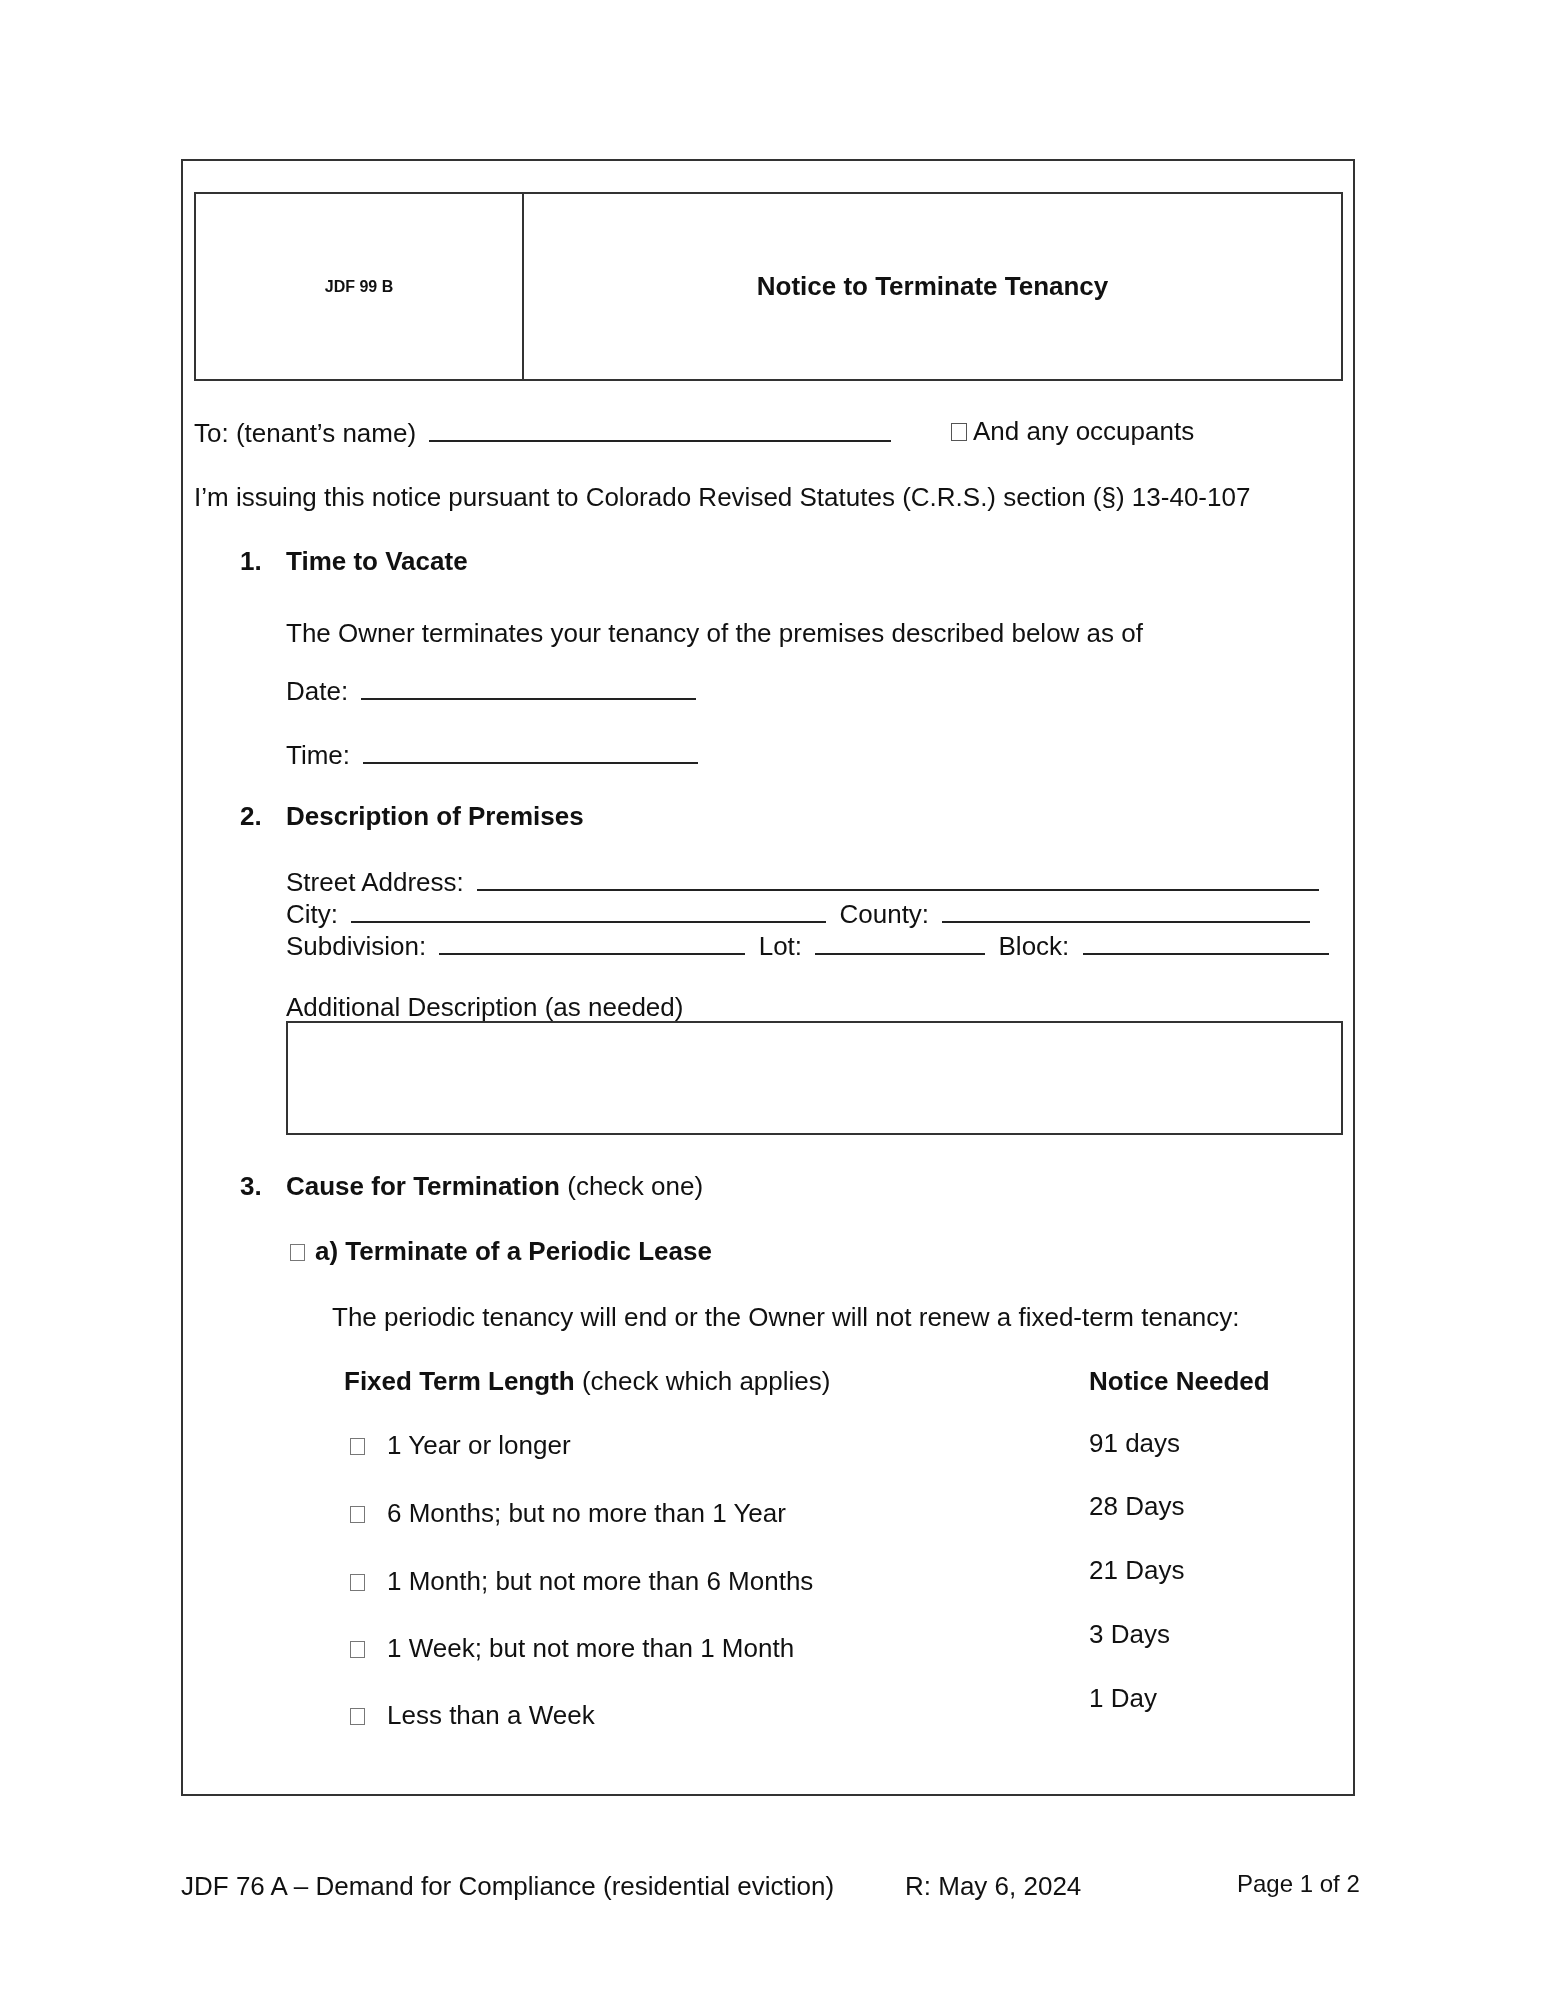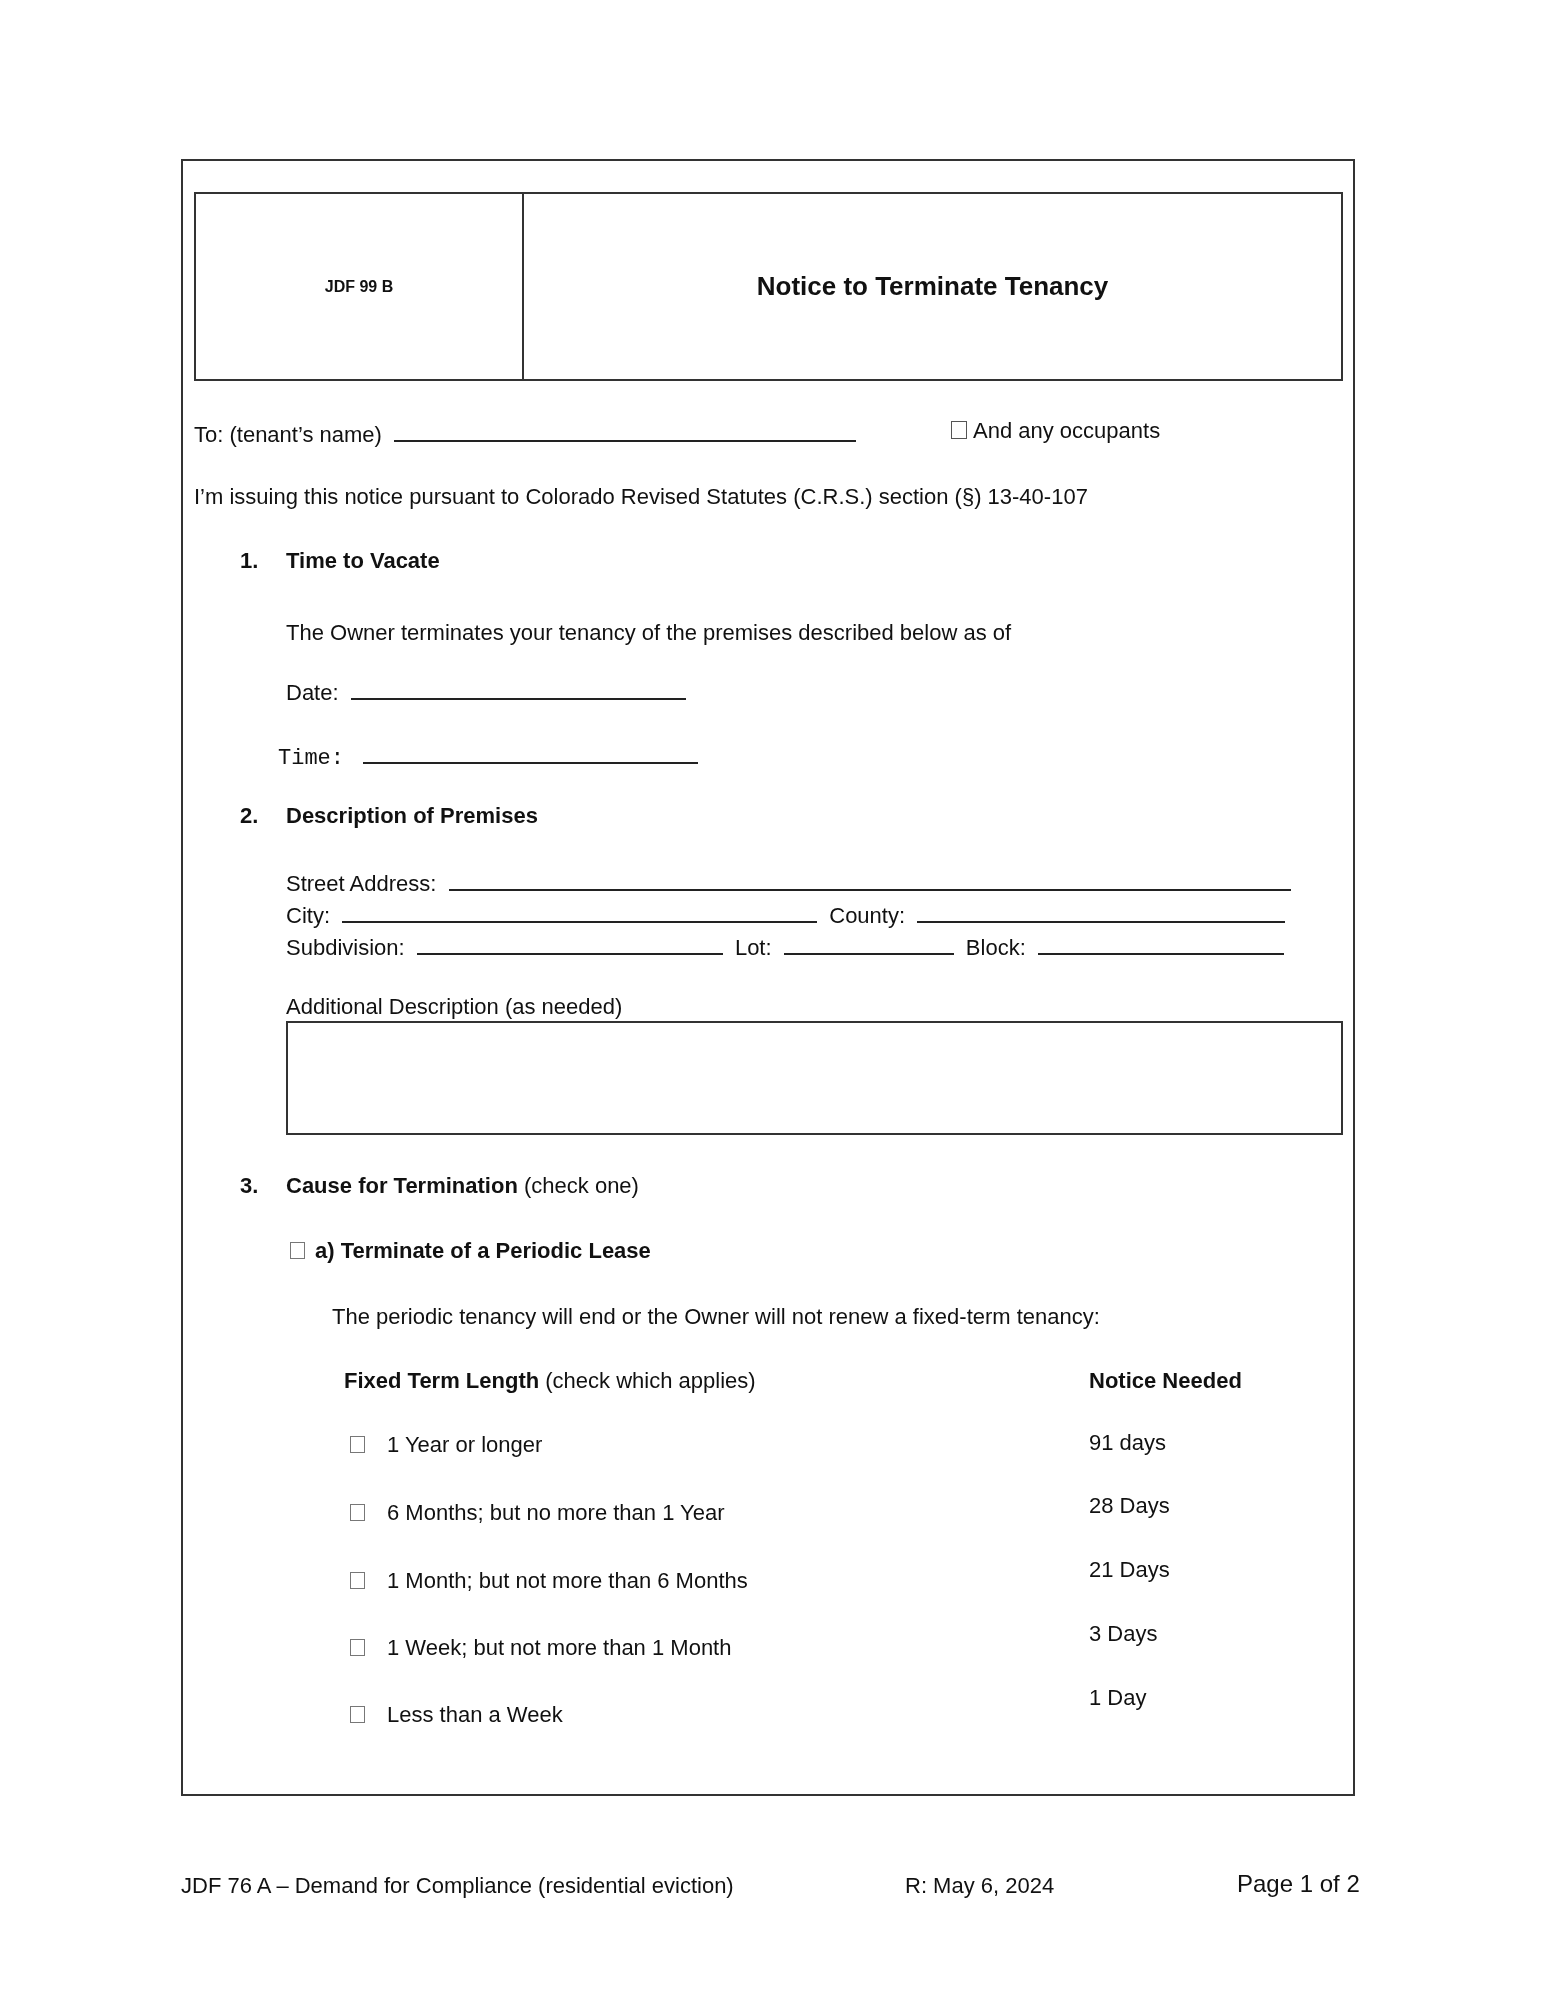--- a/index.html
+++ b/index.html
@@ -1,17 +1,17 @@
 <!DOCTYPE html>
 <html><head>
 <meta charset="utf-8">
 <style>
   html, body { margin:0; padding:0; background:#fff; }
   body { width:1545px; height:2000px; position:relative; font-family:"Liberation Sans", sans-serif; color:#111; }
-  .abs { position:absolute; white-space:nowrap; font-size:22px; line-height:30px; }
+  .abs { position:absolute; white-space:nowrap; font-size:26px; line-height:30px; }
   .b { font-weight:bold; }
   #outer { position:absolute; left:181px; top:159px; width:1174px; height:1637px; border:2px solid #333; box-sizing:border-box; }
   #header-table { position:absolute; left:194px; top:192px; width:1149px; height:189px; border:2px solid #333; box-sizing:border-box; display:flex; }
   #hdr-left { width:326px; border-right:2px solid #333; display:flex; align-items:center; justify-content:center; font-weight:bold; font-size:16px; }
   #hdr-right { flex:1; display:flex; align-items:center; justify-content:center; font-weight:bold; font-size:26px; }
   .line { display:inline-block; border-bottom:2px solid #222; height:24px; vertical-align:baseline; }
   .box { display:inline-block; width:16px; height:18px; border:1.5px solid #555; box-sizing:border-box; vertical-align:-1px; margin-right:6px; }
   .sbox { display:inline-block; width:15px; height:17px; border:1.5px solid #777; box-sizing:border-box; }
   #desc-box { position:absolute; left:286px; top:1021px; width:1057px; height:114px; border:2px solid #333; box-sizing:border-box; }
 </style>
@@ -35,21 +35,21 @@
 
 <div class="abs" style="left:194px; top:482px;">I’m issuing this notice pursuant to Colorado Revised Statutes (C.R.S.) section (§) 13-40-107</div>
 
 <div class="abs b" style="left:240px; top:546px;">1.</div>
 <div class="abs b" style="left:286px; top:546px;">Time to Vacate</div>
 <div class="abs" style="left:286px; top:610px;margin-top:8px;">The Owner terminates your tenancy of the premises described below as of</div>
 <div class="abs" style="left:286px; top:674px;">
   <span>Date:</span>
   <span class="line" style="width:335px; margin-left:6px;"></span>
 </div>
-<div class="abs" style="left:278px; top:738px;font-family:Liberation Mono, monospace;">
+<div class="abs" style="left:286px; top:738px;">
   <span>Time:</span>
   <span class="line" style="width:335px; margin-left:6px;"></span>
 </div>
 
 <div class="abs b" style="left:240px; top:801px;">2.</div>
 <div class="abs b" style="left:286px; top:801px;">Description of Premises</div>
 <div class="abs" style="left:286px; top:865px;">
   <span>Street Address:</span>
   <span class="line" style="width:842px; margin-left:6px;"></span>
 </div>

